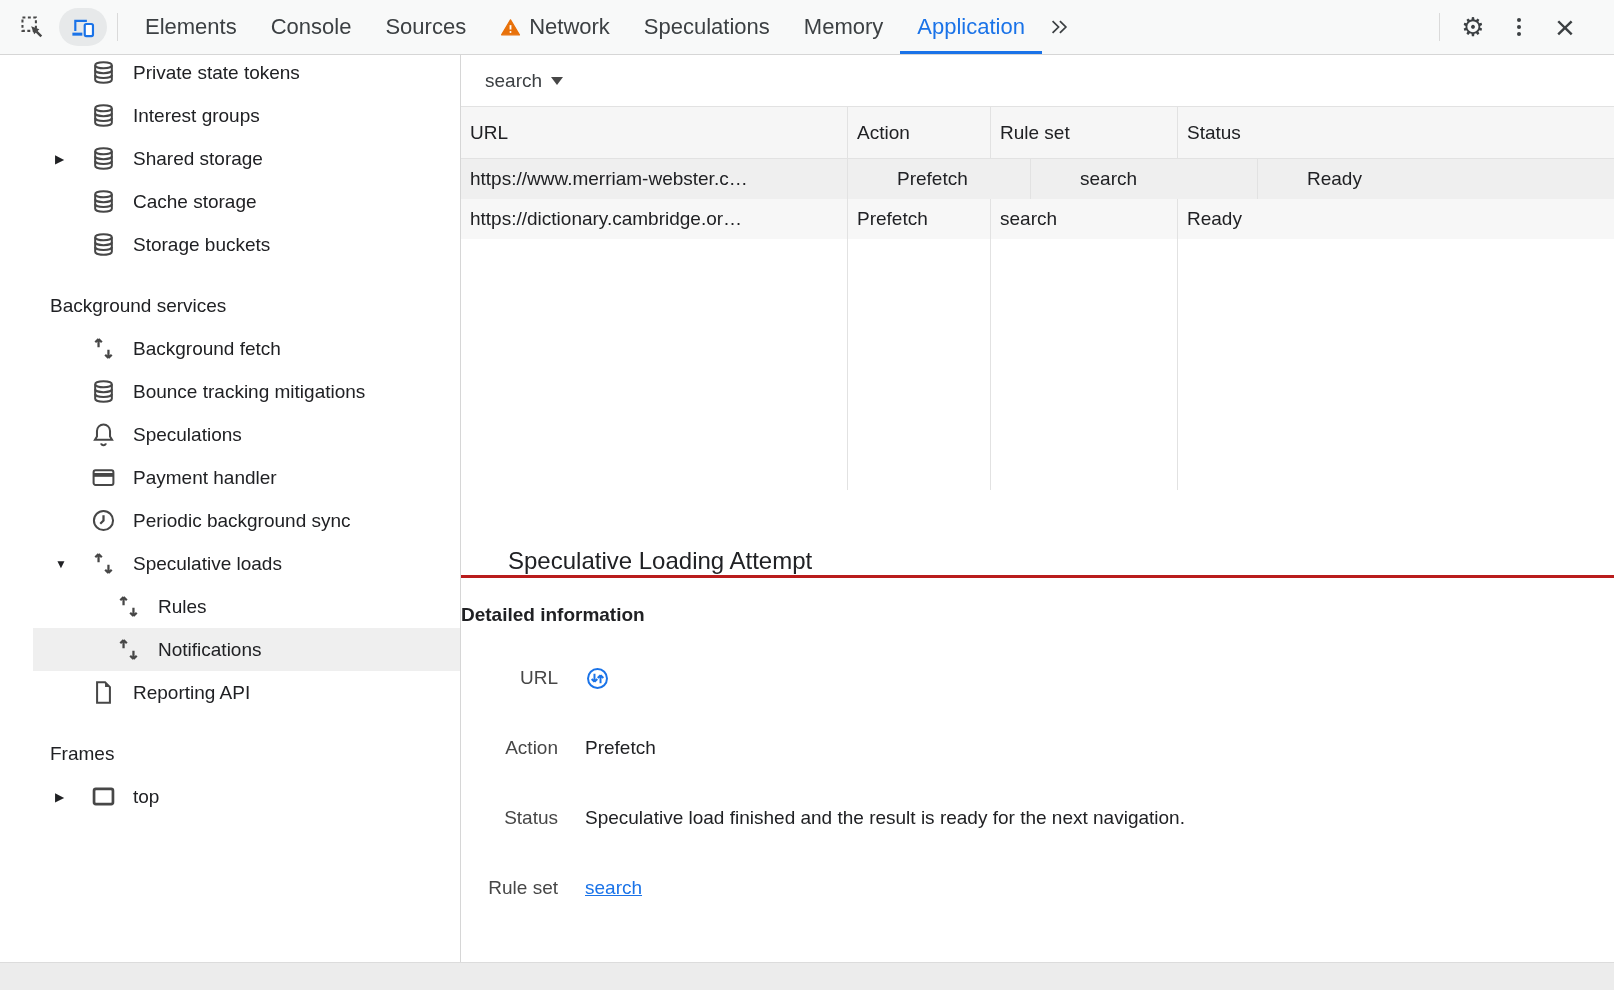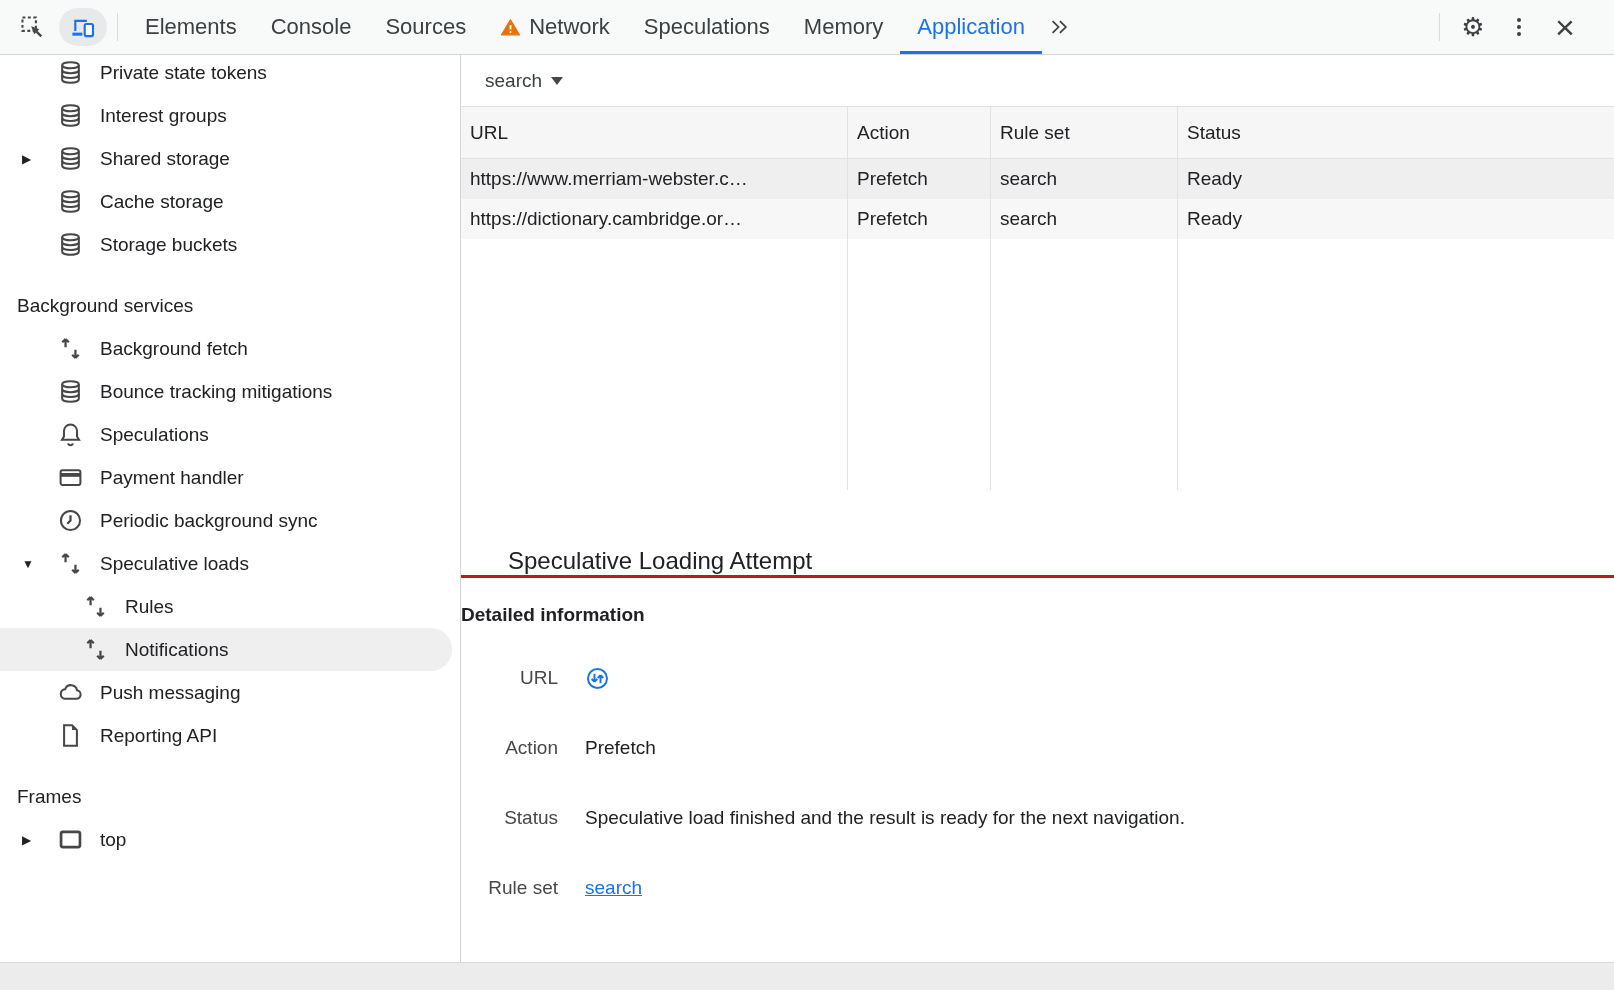--- a/index.html
+++ b/index.html
@@ -27,21 +27,21 @@
   .icon-btn { width:38px; height:38px; display:flex; align-items:center; justify-content:center;
     color:#3c4043; margin:0 4px; flex:none; }
   .icon-btn.gear span { font-size:26px; line-height:1; }
   .icon-btn.close { margin-right:30px; }
   .icon-btn.close span { font-size:34px; font-weight:300; line-height:1; }
   .kdots i { display:block; width:4.5px; height:4.5px; border-radius:50%; background:#3c4043; margin:2.6px auto; }
 
   
   .content { flex:1; min-height:0; display:flex; }
   .sidebar { width:461px; flex:none; border-right:1px solid #d6d6d6; background:#fff; overflow:hidden; }
-  .side-list { margin-top:-4px; }
+  .side-list { margin-top:-4px;padding-left:33px; }
   .side-item { height:43px; display:flex; align-items:center; padding-left:18px; cursor:default; }
   .side-item.indent { padding-left:43px; }
   .side-item.selected { background:#efefef; border-radius:0 21px 21px 0; width:452px; }
   .arrow { width:39px; flex:none; font-size:12px; color:#202124; padding-left:4px; }
   .sicon { width:27px; height:27px; flex:none; margin-right:16px; }
   .sicon svg { width:100%; height:100%; display:block; }
   .side-label { font-size:19px; color:#202124; white-space:nowrap; }
   .side-header { height:43px; margin-top:18px; display:flex; align-items:center; padding-left:17px;
     font-size:19px; color:#202124; }
   .st  { fill:none; stroke:#474747; stroke-width:1.8; }
@@ -55,21 +55,21 @@
   .dropdown { display:flex; align-items:center; cursor:default; }
   .ddlabel { font-size:19px; color:#3c4043; }
   .caret { margin-left:9px; width:0; height:0; border-left:6.5px solid transparent;
     border-right:6.5px solid transparent; border-top:8px solid #474747; }
 
   
   .grid { height:384px; flex:none; border-top:1px solid #e2e2e2; display:flex; flex-direction:column; }
   .grow { display:grid; grid-template-columns:387px 143px 187px 1fr; flex:none; }
   .grow.ghead { height:52px; background:#f6f6f6; border-bottom:1px solid #e2e2e2; }
   .grow.r { height:40px; }
-  .grow.sel { background:#efefef; }
+  .grow.sel { background:#efefef;gap:40px; }
   .grow.stripe { background:#f7f7f7; }
   .grow.filler { flex:1; }
   .gcell { padding:0 9px; display:flex; align-items:center; font-size:19px; color:#202124;
     white-space:nowrap; overflow:hidden; }
   .grow > .gcell:not(:last-child) { border-right:1px solid #e2e2e2; }
 
   
   .section-bar { height:88px; flex:none; border-bottom:3px solid #b91c1c; display:flex;
     align-items:flex-end; padding-left:47px; }
   .section-title { font-size:24px; color:#202124; }
@@ -306,29 +306,20 @@
           </div>
           <div class="side-item indent selected">
             <span class="arrow"></span>
             <span class="sicon">
               <svg viewBox="0 0 24 24">
                 <path class="st2" d="M7.6 10.8V3.6M7.6 3.6 4.7 6.5M7.6 3.6l2.9 2.9"></path>
                 <path class="st2" d="M16.4 13.2v7.2M16.4 20.4l-2.9-2.9M16.4 20.4l2.9-2.9"></path>
               </svg>
             </span>
             <span class="side-label">Notifications</span>
-          </div>
-          <div class="side-item">
-            <span class="arrow"></span>
-            <span class="sicon">
-              <svg viewBox="0 0 24 24">
-                <path class="st" d="M6.9 17.6h10.3a3.8 3.8 0 0 0 .6-7.55A5.5 5.5 0 0 0 7.2 9.1a4.3 4.3 0 0 0-.3 8.5z"></path>
-              </svg>
-            </span>
-            <span class="side-label">Push messaging</span>
           </div>
           <div class="side-item">
             <span class="arrow"></span>
             <span class="sicon">
               <svg viewBox="0 0 24 24">
                 <path class="st" d="M6.3 2.9h7.1l4.3 4.3v13.9H6.3z"></path>
                 <path class="fl" d="M13.4 2.9v4.3h4.3z"></path>
               </svg>
             </span>
             <span class="side-label">Reporting API</span>

